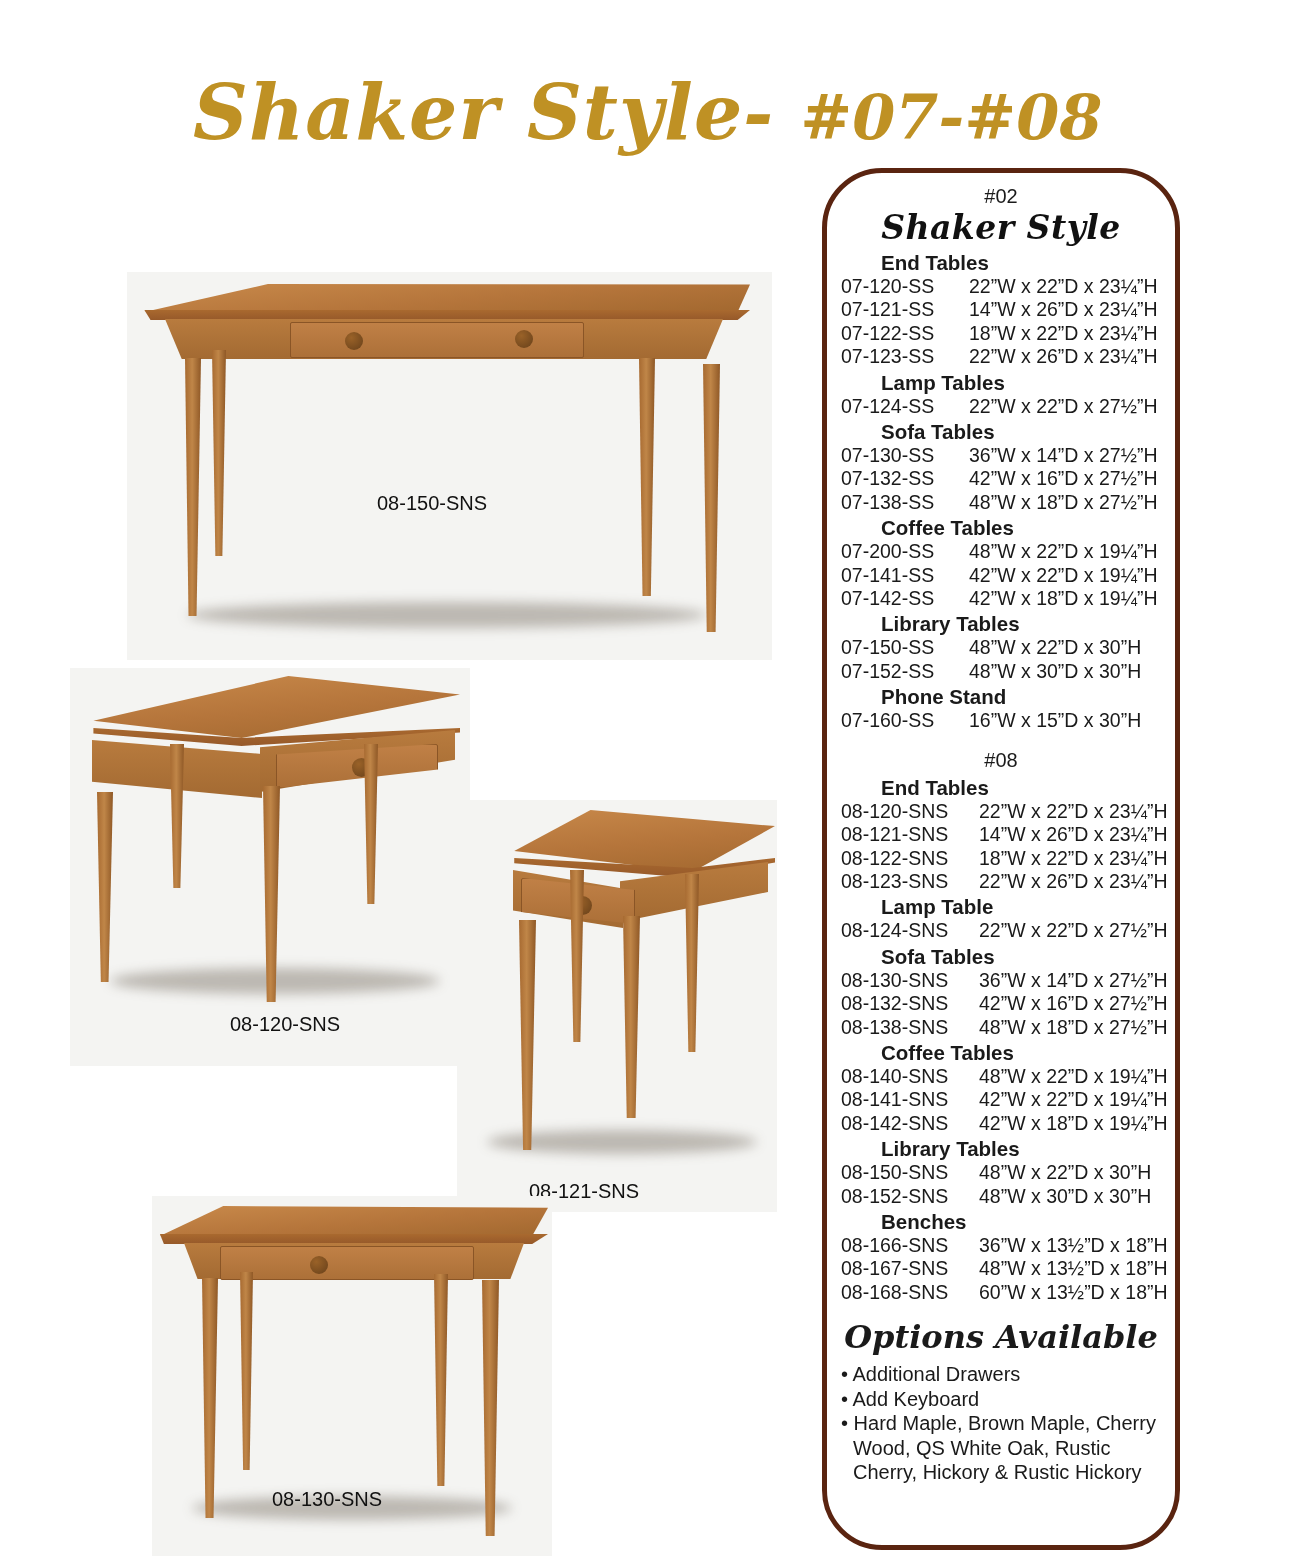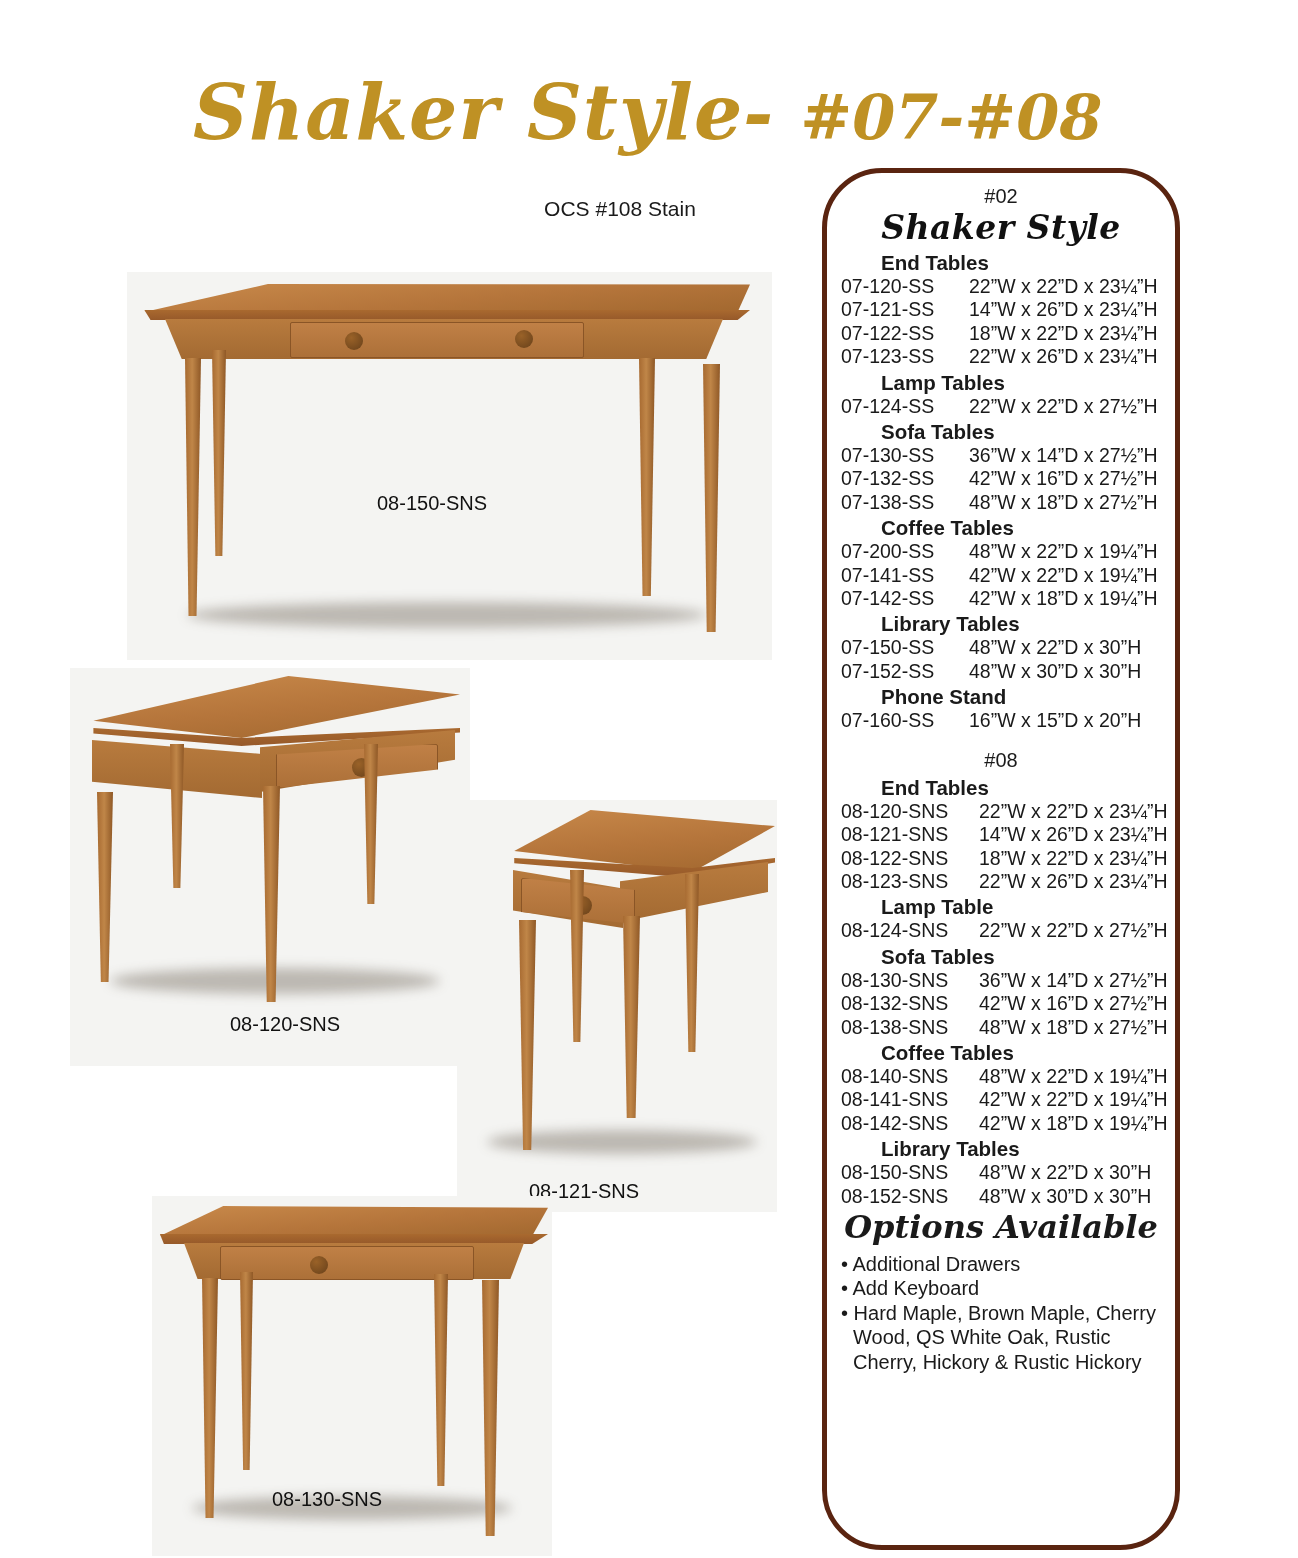--- a/index.html
+++ b/index.html
@@ -140,38 +140,38 @@
     margin-top: 16px;
     margin-bottom: 4px;
   }
 
   .options-head {
     font-family: "DejaVu Serif", serif;
     font-style: italic;
     font-weight: bold;
     font-size: 32px;
     text-align: center;
+    margin-top: 14px;
     margin-bottom: 6px;
   }
   .option-line {
     font-size: 20px;
     line-height: 24.5px;
     white-space: nowrap;
   }
   .option-line.indent { padding-left: 12px; }
 </style>
 </head>
 <body>
 
 <div class="page-title">
   <span class="script">Shaker Style</span><span>- </span><span class="codes">#07-#08</span>
 </div>
 
 <div class="pictured-note">
-  <div>OCS #108 Stain</div>
 </div>
 
 <div class="photo" id="photo-150">
   <div class="shadow" style="left:60px; top:330px; width:520px; height:26px;"></div>
 
   <div class="wood-top" style="left:5px; top:12px; width:618px; height:28px; clip-path: polygon(2% 100%, 22% 0%, 100% 2%, 98% 100%);"></div>
   <div class="wood-top-dark" style="left:5px; top:38px; width:618px; height:10px; clip-path: polygon(2% 0%, 100% 0%, 98% 100%, 3% 100%);"></div>
 
   <div class="apron" style="left:38px; top:47px; width:558px; height:40px; clip-path: polygon(0% 0%, 100% 0%, 97% 100%, 3% 100%);"></div>
 
@@ -304,21 +304,21 @@
     <div class="spec-row">
         <span class="code">07-152-SS</span>
         <span class="dims">48”W x 30”D x 30”H</span>
       </div>
   </div>
 
   <div>
     <div class="cat-head">Phone Stand</div>
     <div class="spec-row">
         <span class="code">07-160-SS</span>
-        <span class="dims">16”W x 15”D x 20”H</span>
+        <span class="dims">16”W x 15”D x 30”H</span>
       </div>
   </div>
 
   <div class="panel-num2">#08</div>
 
   <div>
     <div class="cat-head">End Tables</div>
     <div class="spec-row wide">
         <span class="code">08-120-SNS</span>
         <span class="dims">22”W x 22”D x 23¼”H</span>
@@ -382,20 +382,35 @@
     <div class="spec-row wide">
         <span class="code">08-150-SNS</span>
         <span class="dims">48”W x 22”D x 30”H</span>
       </div>
     <div class="spec-row wide">
         <span class="code">08-152-SNS</span>
         <span class="dims">48”W x 30”D x 30”H</span>
       </div>
   </div>
 
+  <div>
+    <div class="cat-head">Benches</div>
+    <div class="spec-row wide">
+        <span class="code">08-166-SNS</span>
+        <span class="dims">36”W x 13½”D x 18”H</span>
+      </div>
+    <div class="spec-row wide">
+        <span class="code">08-167-SNS</span>
+        <span class="dims">48”W x 13½”D x 18”H</span>
+      </div>
+    <div class="spec-row wide">
+        <span class="code">08-168-SNS</span>
+        <span class="dims">60”W x 13½”D x 18”H</span>
+      </div>
+  </div>
 
   <div class="options-head">Options Available</div>
   <div class="option-line">• Additional Drawers</div>
   <div class="option-line">• Add Keyboard</div>
   <div class="option-line">• Hard Maple, Brown Maple, Cherry</div>
   <div class="option-line indent">Wood, QS White Oak, Rustic</div>
   <div class="option-line indent">Cherry, Hickory &amp; Rustic Hickory</div>
 </div>
 
 </body></html>

